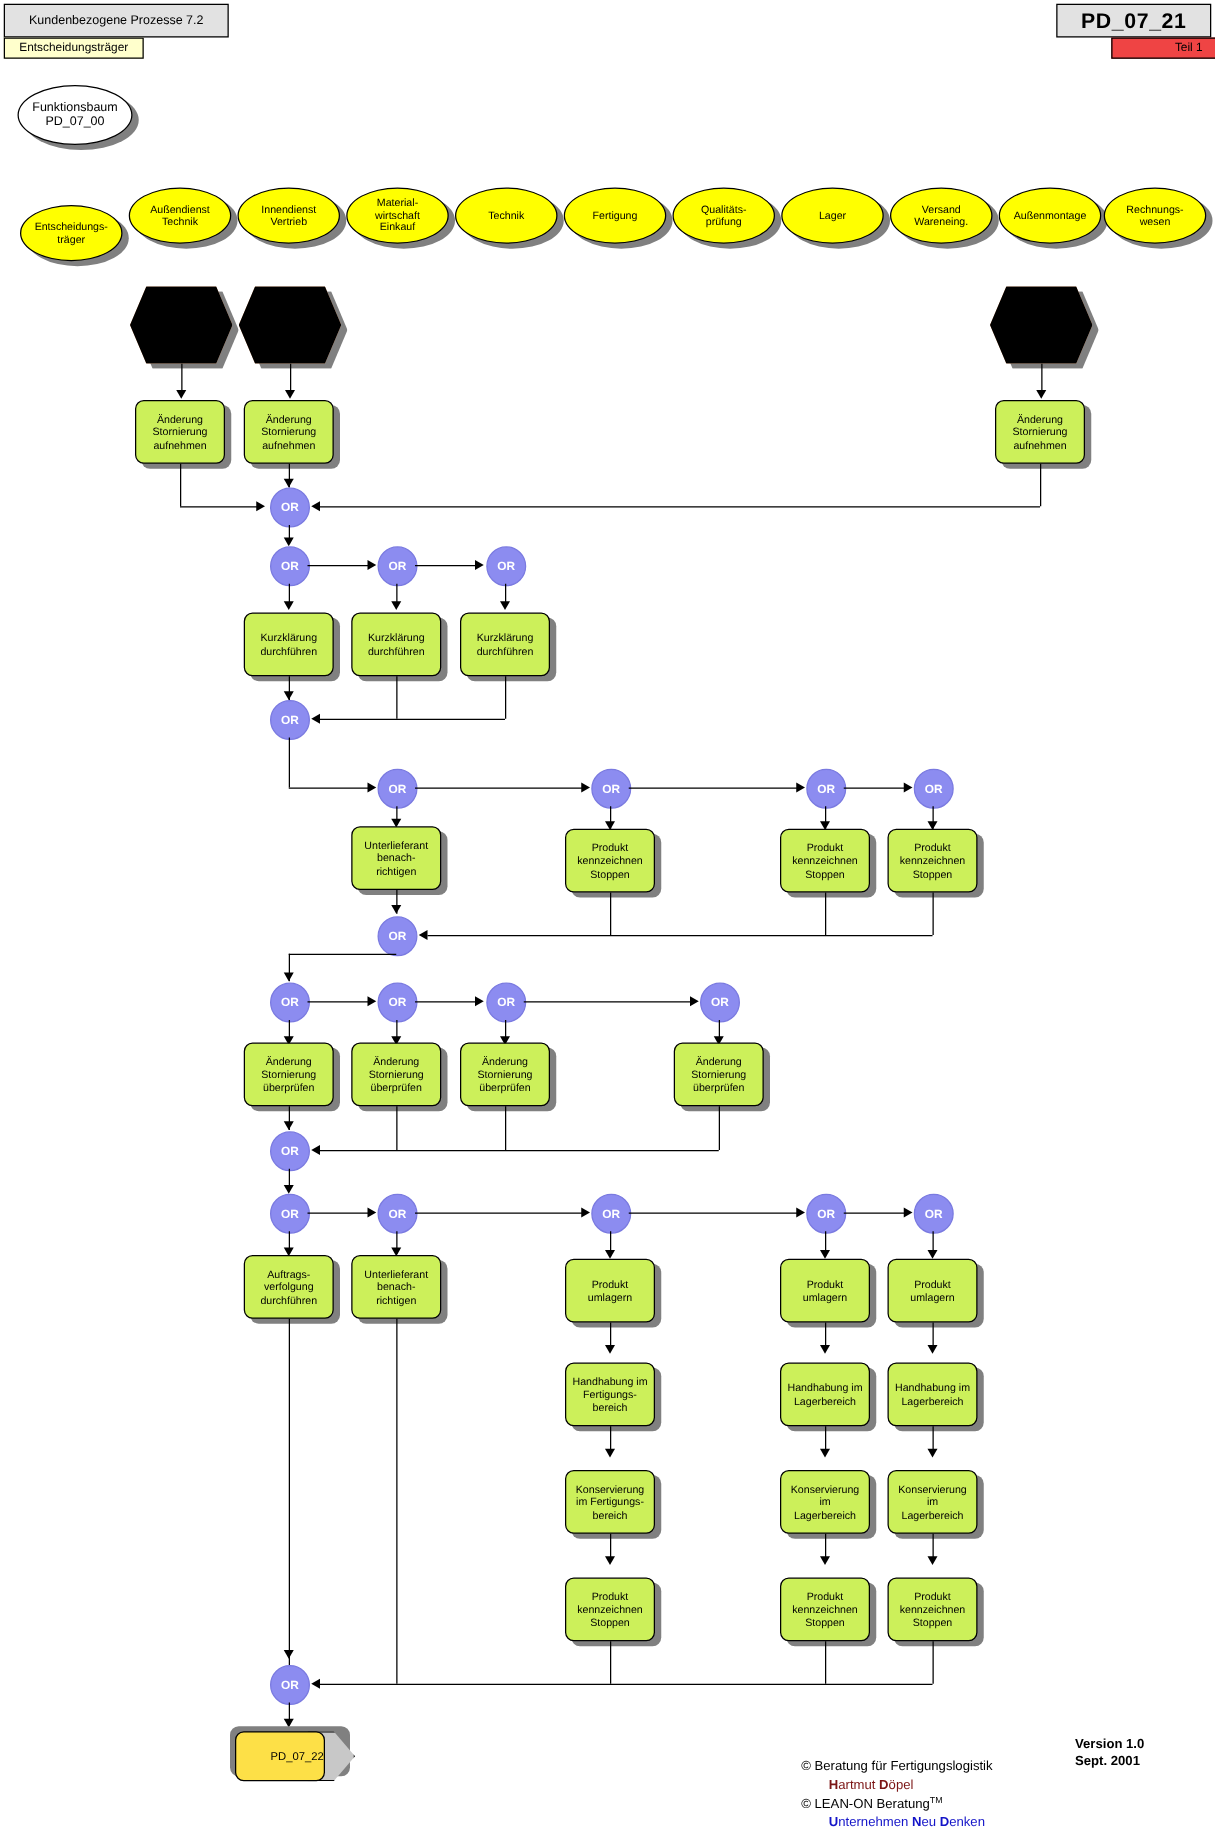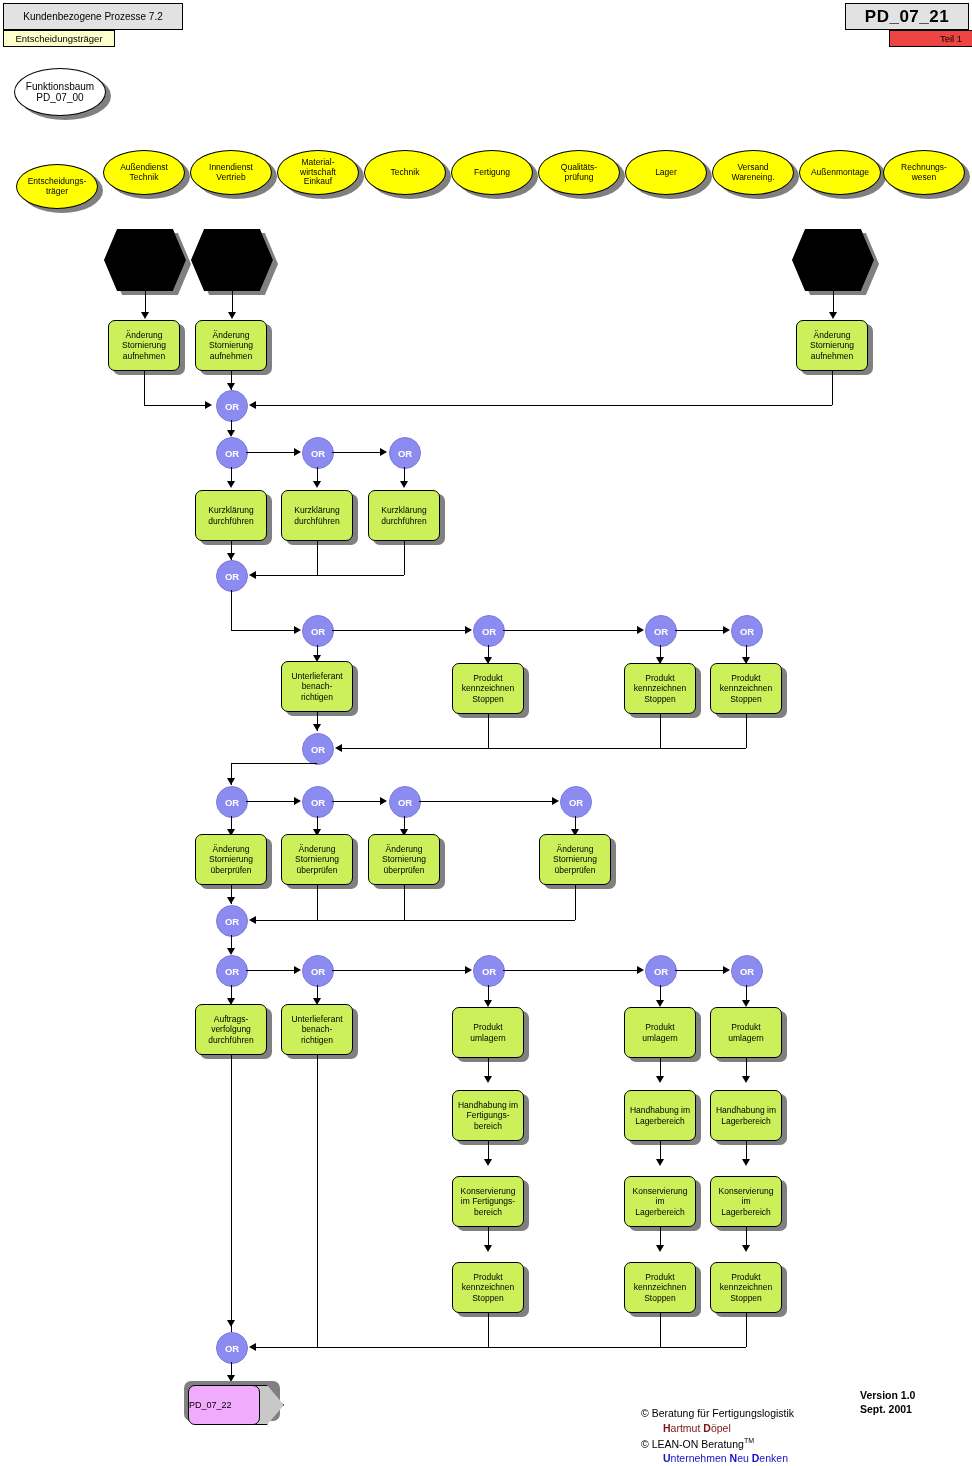--- a/index.html
+++ b/index.html
@@ -47,21 +47,21 @@
   
   .orc{position:absolute;width:30px;height:30px;border-radius:50%;background:#8c8cf0;border:1px solid #7a7ae0;
        display:flex;align-items:center;justify-content:center;color:#ffffff;font-size:9.5px;font-weight:bold;}
 
   
   .pif{position:absolute;width:96px;height:40px;}
   .pif .shadow{position:absolute;left:-4px;top:-4px;width:96px;height:40px;border-radius:7px;background:#808080;}
   .pif .arrow{position:absolute;left:58px;top:0;width:38px;height:40px;background:#c8c8c8;border:1px solid #000;
               box-sizing:border-box;clip-path:polygon(0 0,55% 0,100% 50%,55% 100%,0 100%);}
   .pif .body{position:absolute;left:0;top:0;width:72px;height:40px;box-sizing:border-box;border:1px solid #000;
-             border-radius:7px;background:#f0abfc;display:flex;align-items:center;justify-content:flex-start;}
+             border-radius:7px;background:#fde047;display:flex;align-items:center;justify-content:flex-end;}
   .pif .lbl{font-size:9px;color:#000;}
 
   
   .ln{position:absolute;background:#000;}
   .lnh{height:1px;}
   .lnv{width:1px;}
   .arrowdn{position:absolute;width:0;height:0;border-left:4px solid transparent;border-right:4px solid transparent;border-top:7px solid #000;}
   .arrowrt{position:absolute;width:0;height:0;border-top:4px solid transparent;border-bottom:4px solid transparent;border-left:7px solid #000;}
   .arrowlf{position:absolute;width:0;height:0;border-top:4px solid transparent;border-bottom:4px solid transparent;border-right:7px solid #000;}
 

